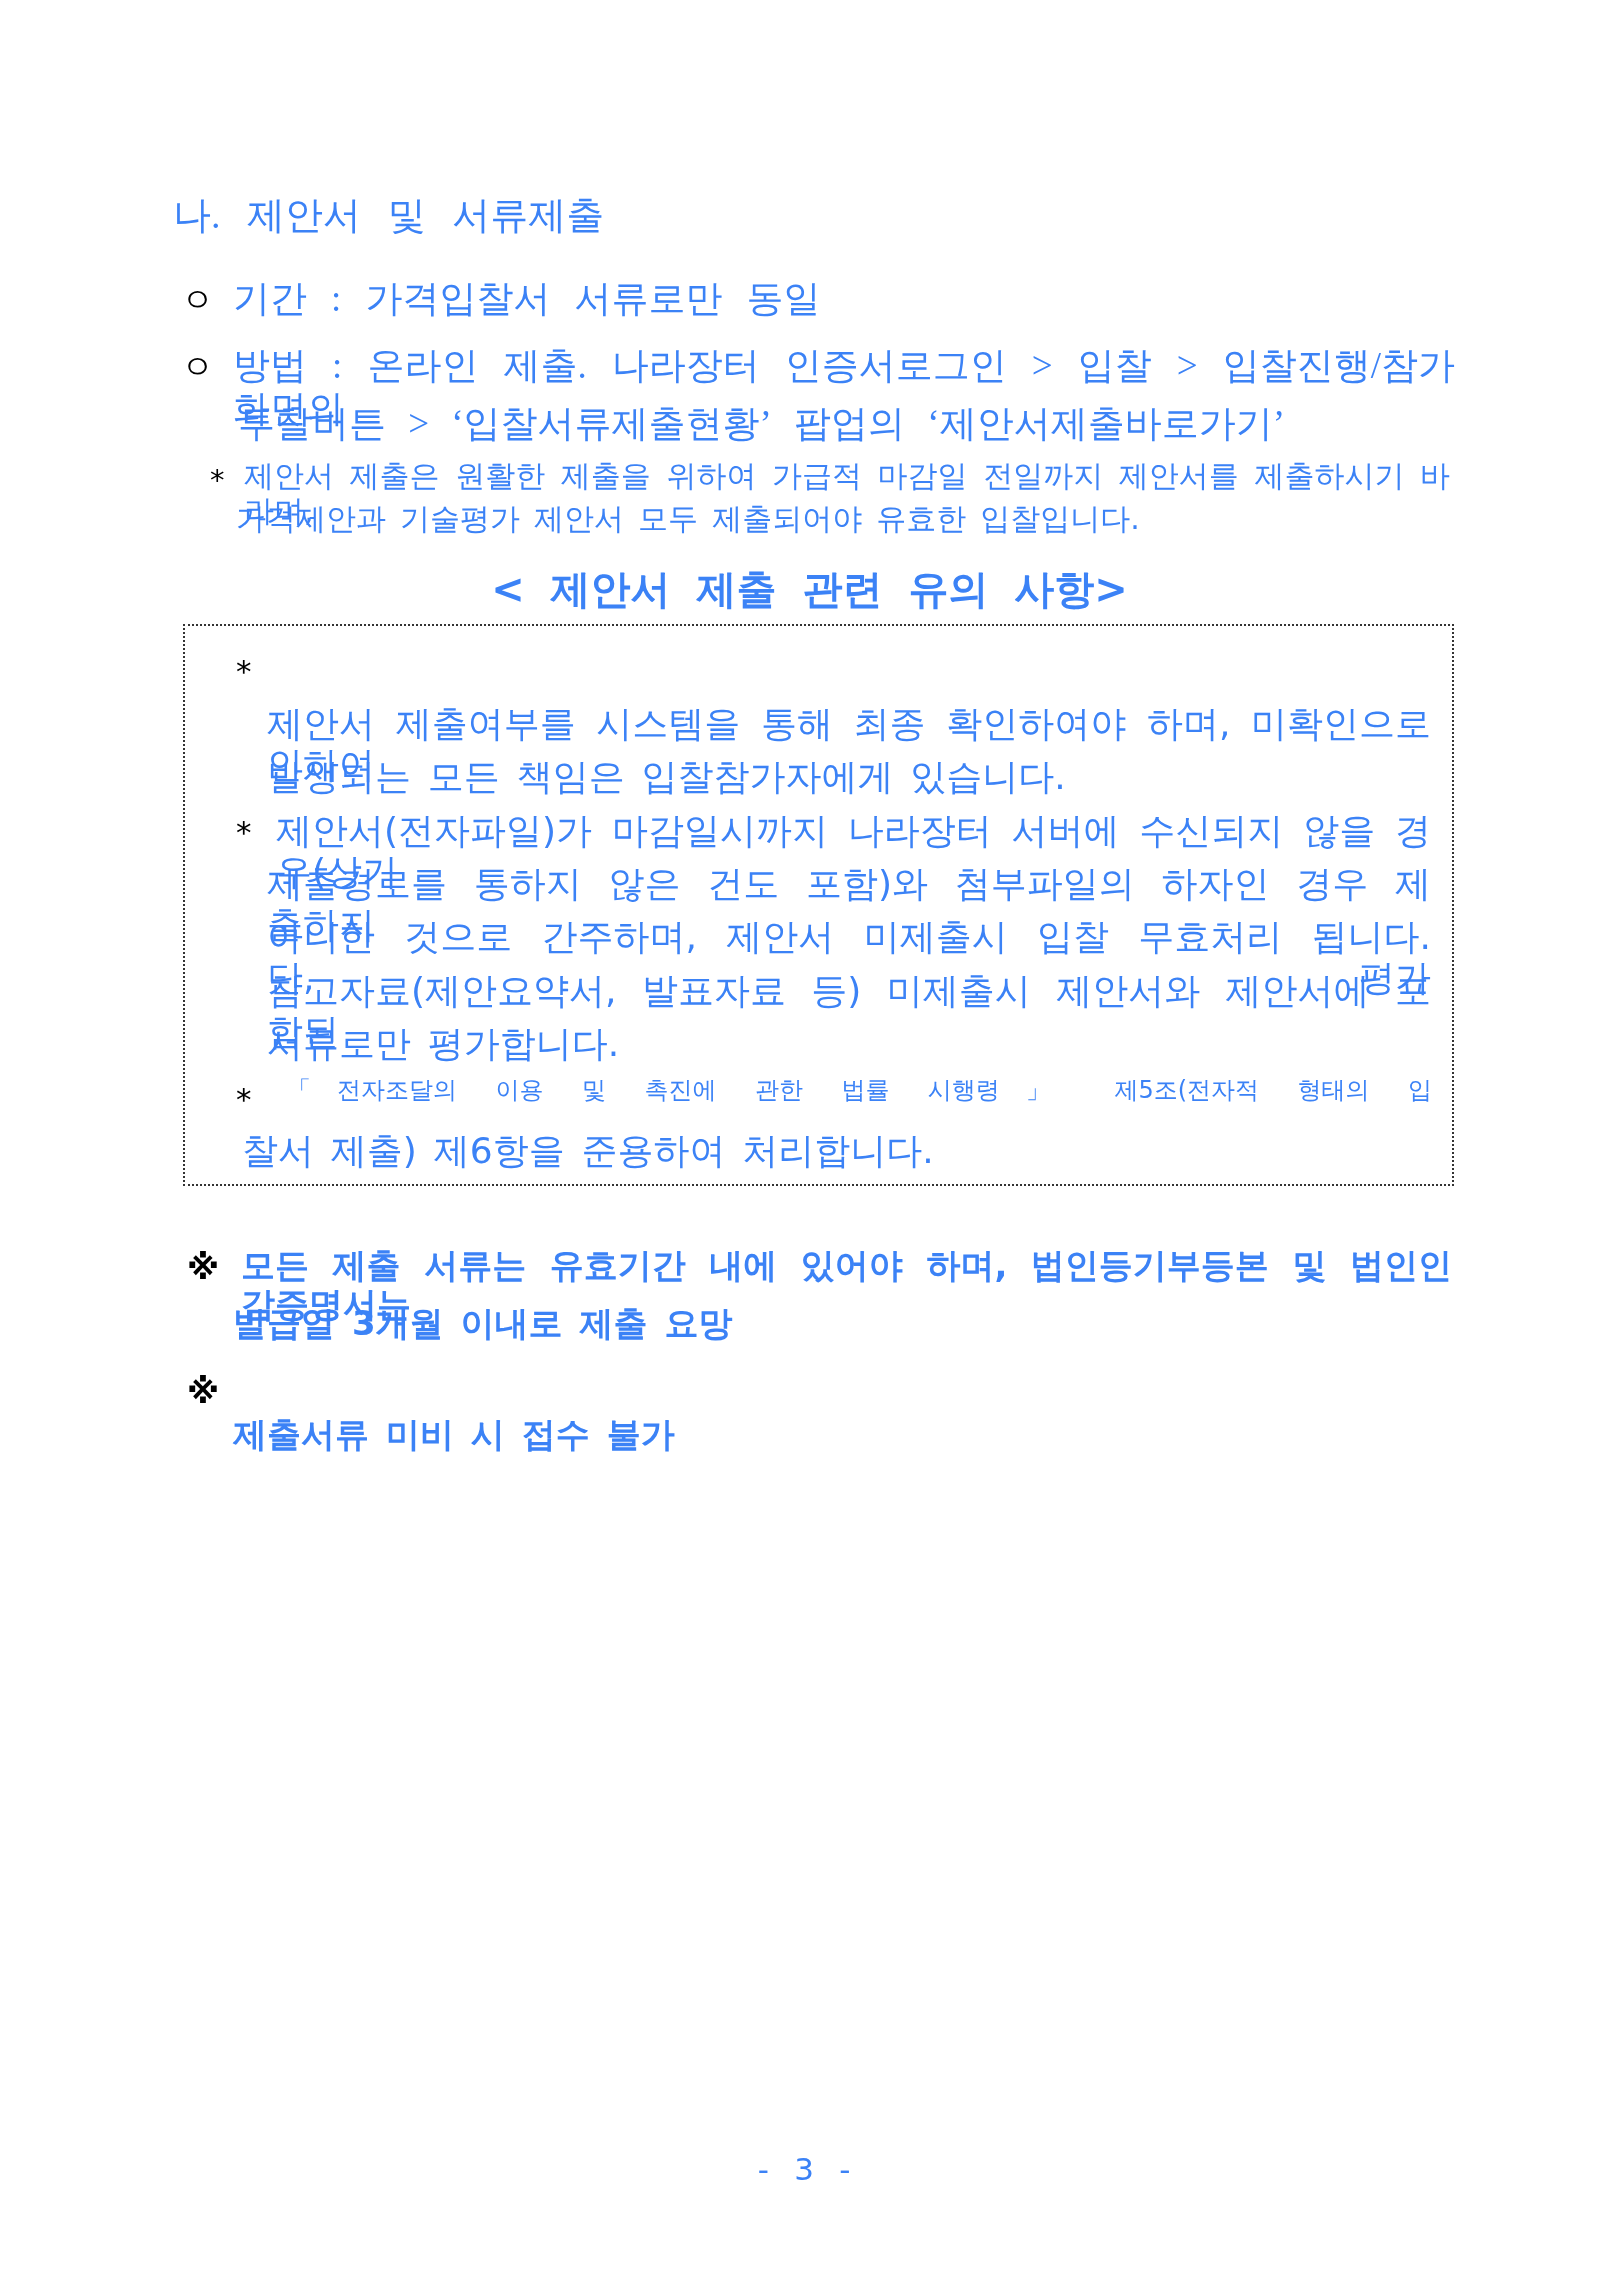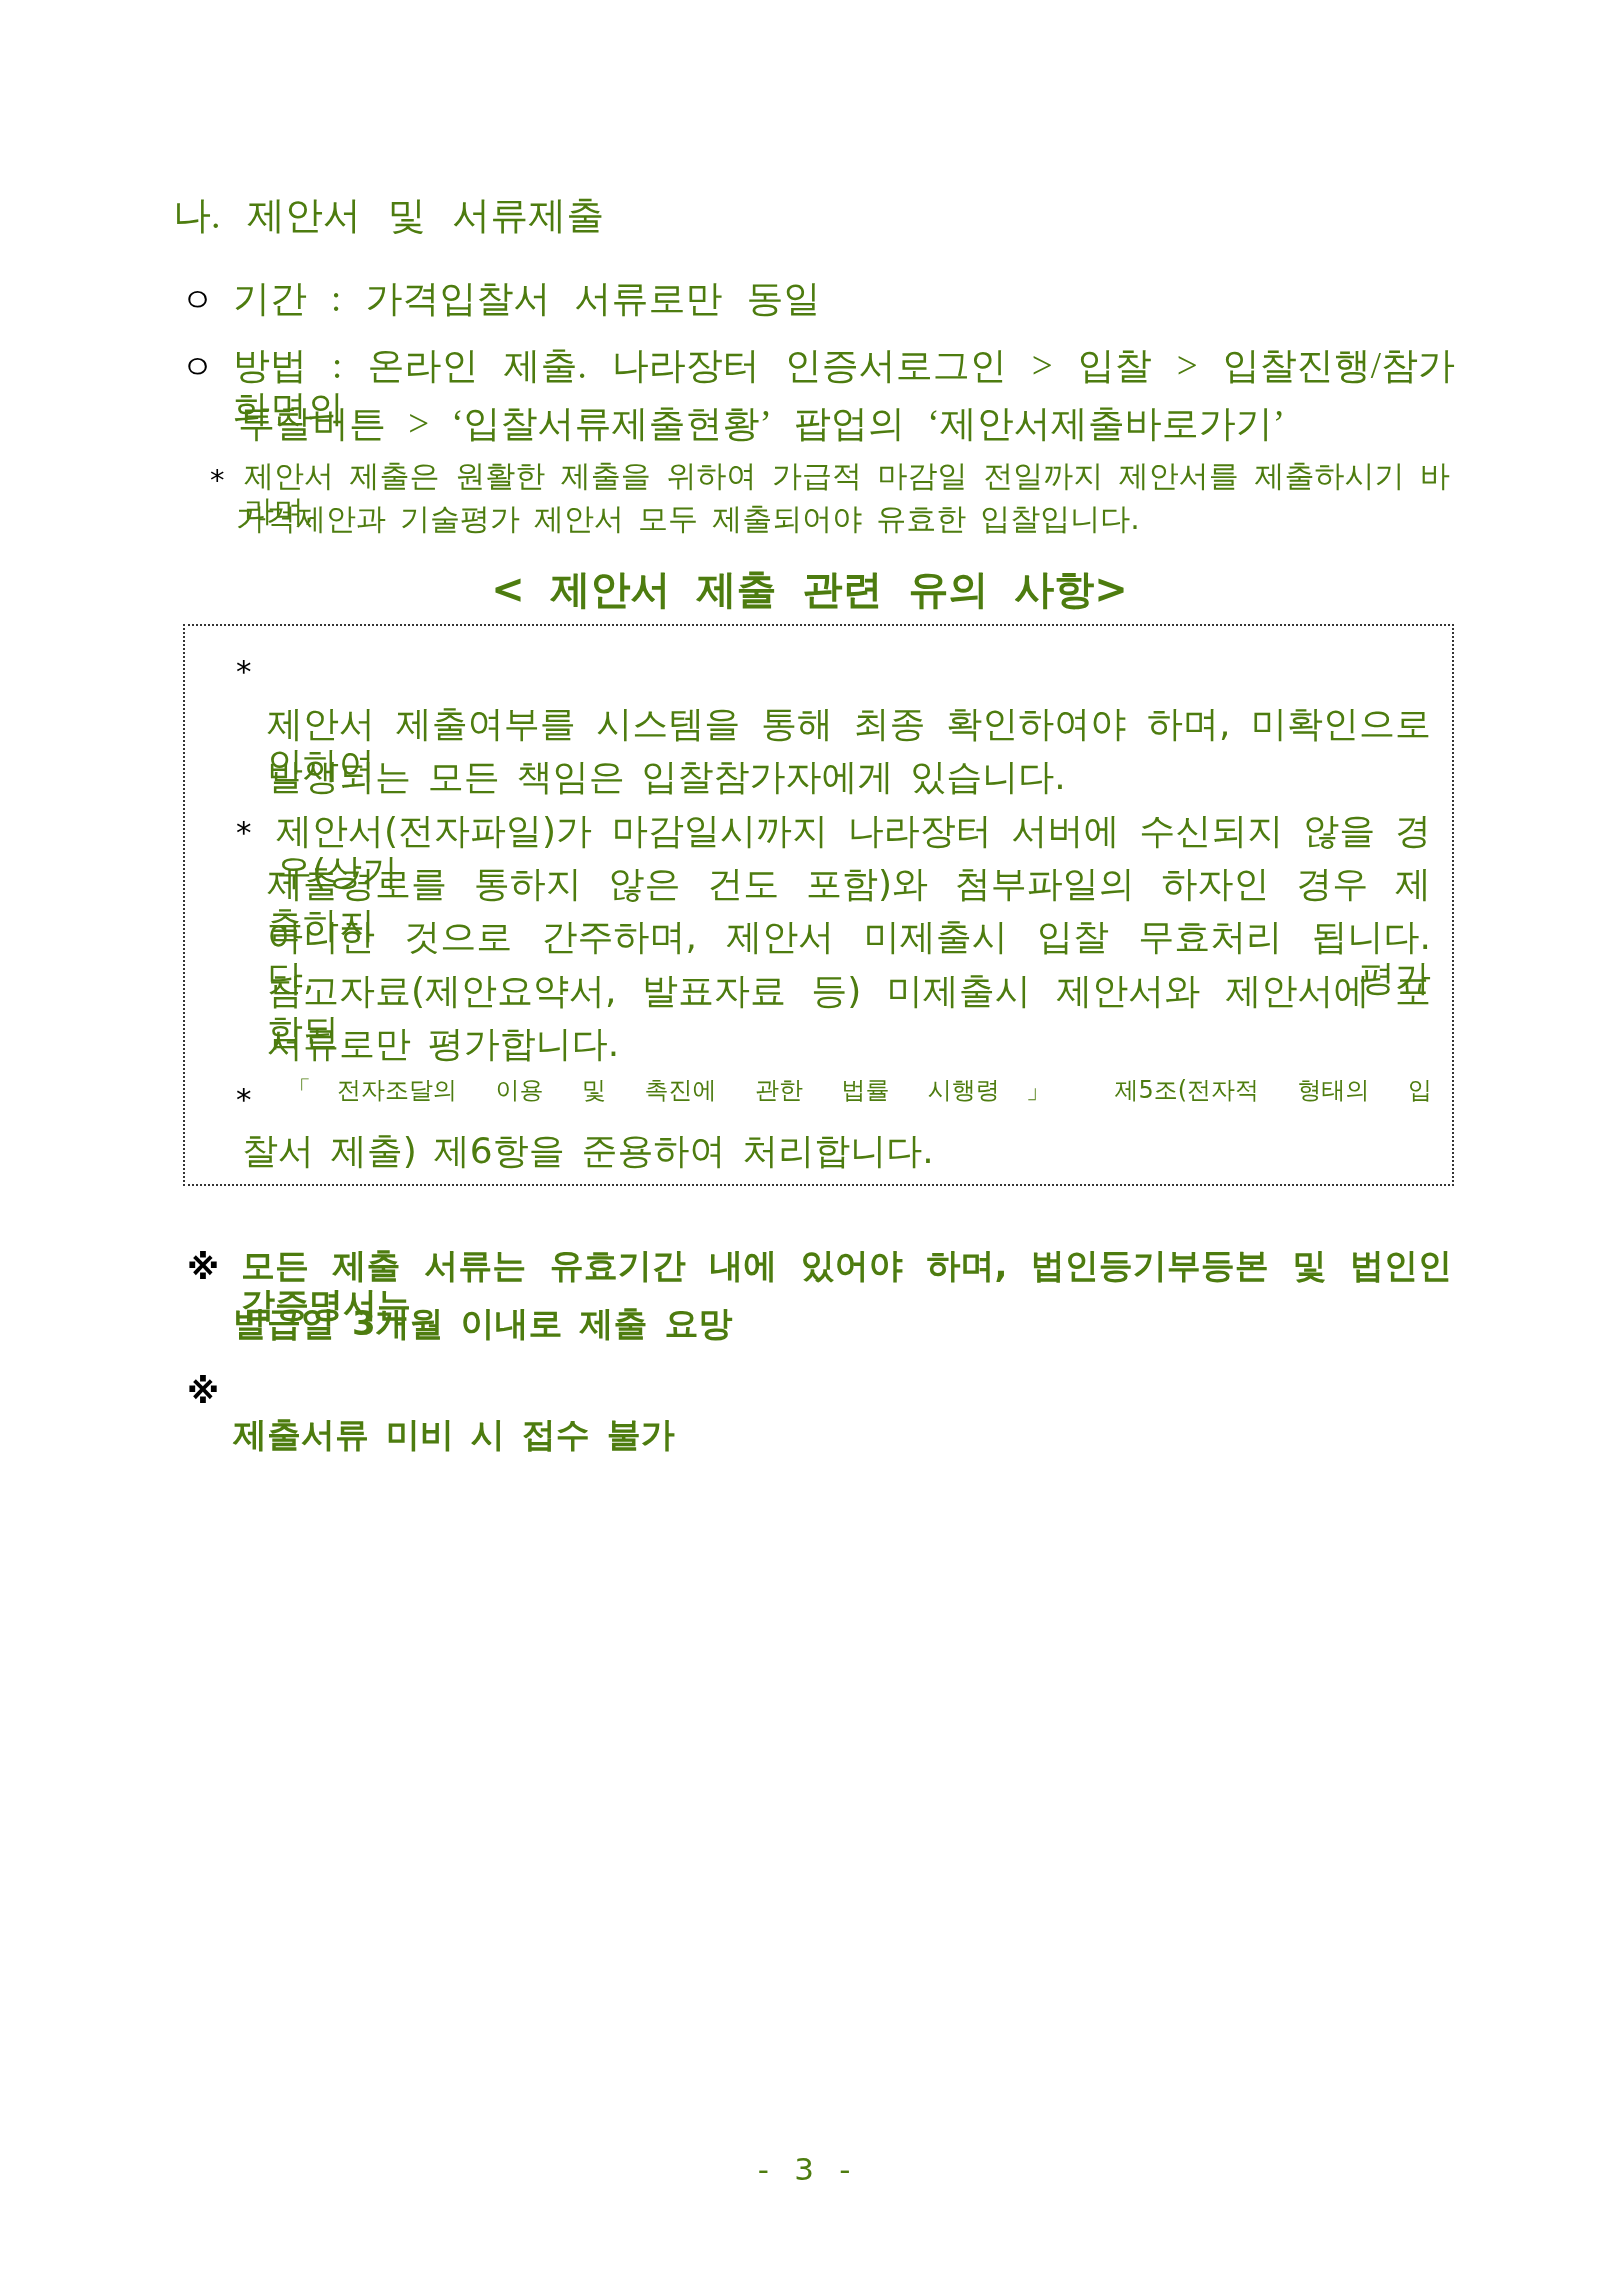--- a/index.html
+++ b/index.html
@@ -18,21 +18,21 @@
     position: absolute;
     inset: 0;
     background: #ffffff;
   }
   .serif { font-family: "Liberation Serif", "DejaVu Serif", serif; }
   .sans  { font-family: "DejaVu Sans", "Liberation Sans", sans-serif; }
   .ln {
     position: absolute;
     line-height: 1.15;
     white-space: nowrap;
-    color: #4d7c0f;
+    color: #3b82f6;
   }
   .wrapln {            
     white-space: normal;
     text-align: justify;
     text-align-last: justify;
   }
   .marker {
     position: absolute;
     line-height: 1.15;
     color: #000000;

